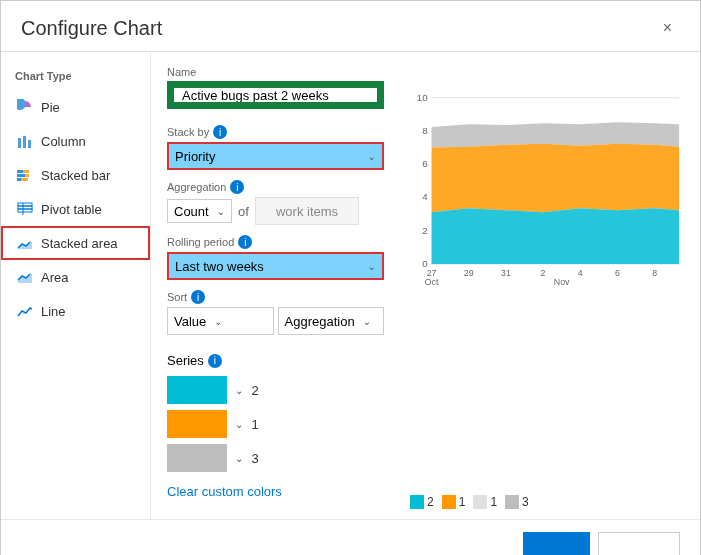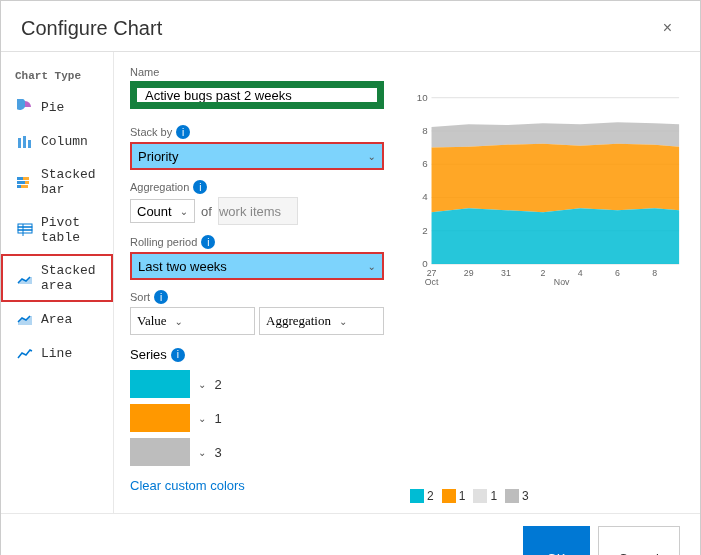--- a/index.html
+++ b/index.html
@@ -46,24 +46,23 @@
       background: #e0e0e0;
       margin: 10px 0 0 0;
     }
     .dialog-body {
       display: flex;
       flex: 1;
       padding: 0;
     }
     
     .sidebar {
-      width: 113px;
+      width: 150px;
       padding: 14px 0;
       border-right: 1px solid #e8e8e8;
-      font-family: Liberation Mono, monospace;
     }
     .sidebar-label {
       font-size: 11px;
       color: #666;
       padding: 4px 14px 8px 14px;
       font-weight: 600;
       text-transform: none;
     }
     .sidebar-item {
       display: flex;
@@ -158,32 +157,31 @@
       cursor: pointer;
     }
     .agg-of {
       color: #666;
       font-size: 13px;
     }
     .agg-work-items {
       height: 28px;
       border: 1px solid #e0e0e0;
       background: #f5f5f5;
-      padding: 0 0;
+      padding: 0 20px;
       font-size: 13px;
       color: #888;
       display: flex;
       align-items: center;
       min-width: 80px;
     }
     .sort-row {
       display: flex;
       gap: 4px;
-      margin-bottom: 12px;
-      font-family: Liberation Serif, serif;
+      margin-bottom: 18px;
     }
     .sort-select {
       height: 28px;
       border: 1px solid #ccc;
       padding: 0 6px;
       font-size: 13px;
       background: #fff;
       display: flex;
       align-items: center;
       gap: 4px;

